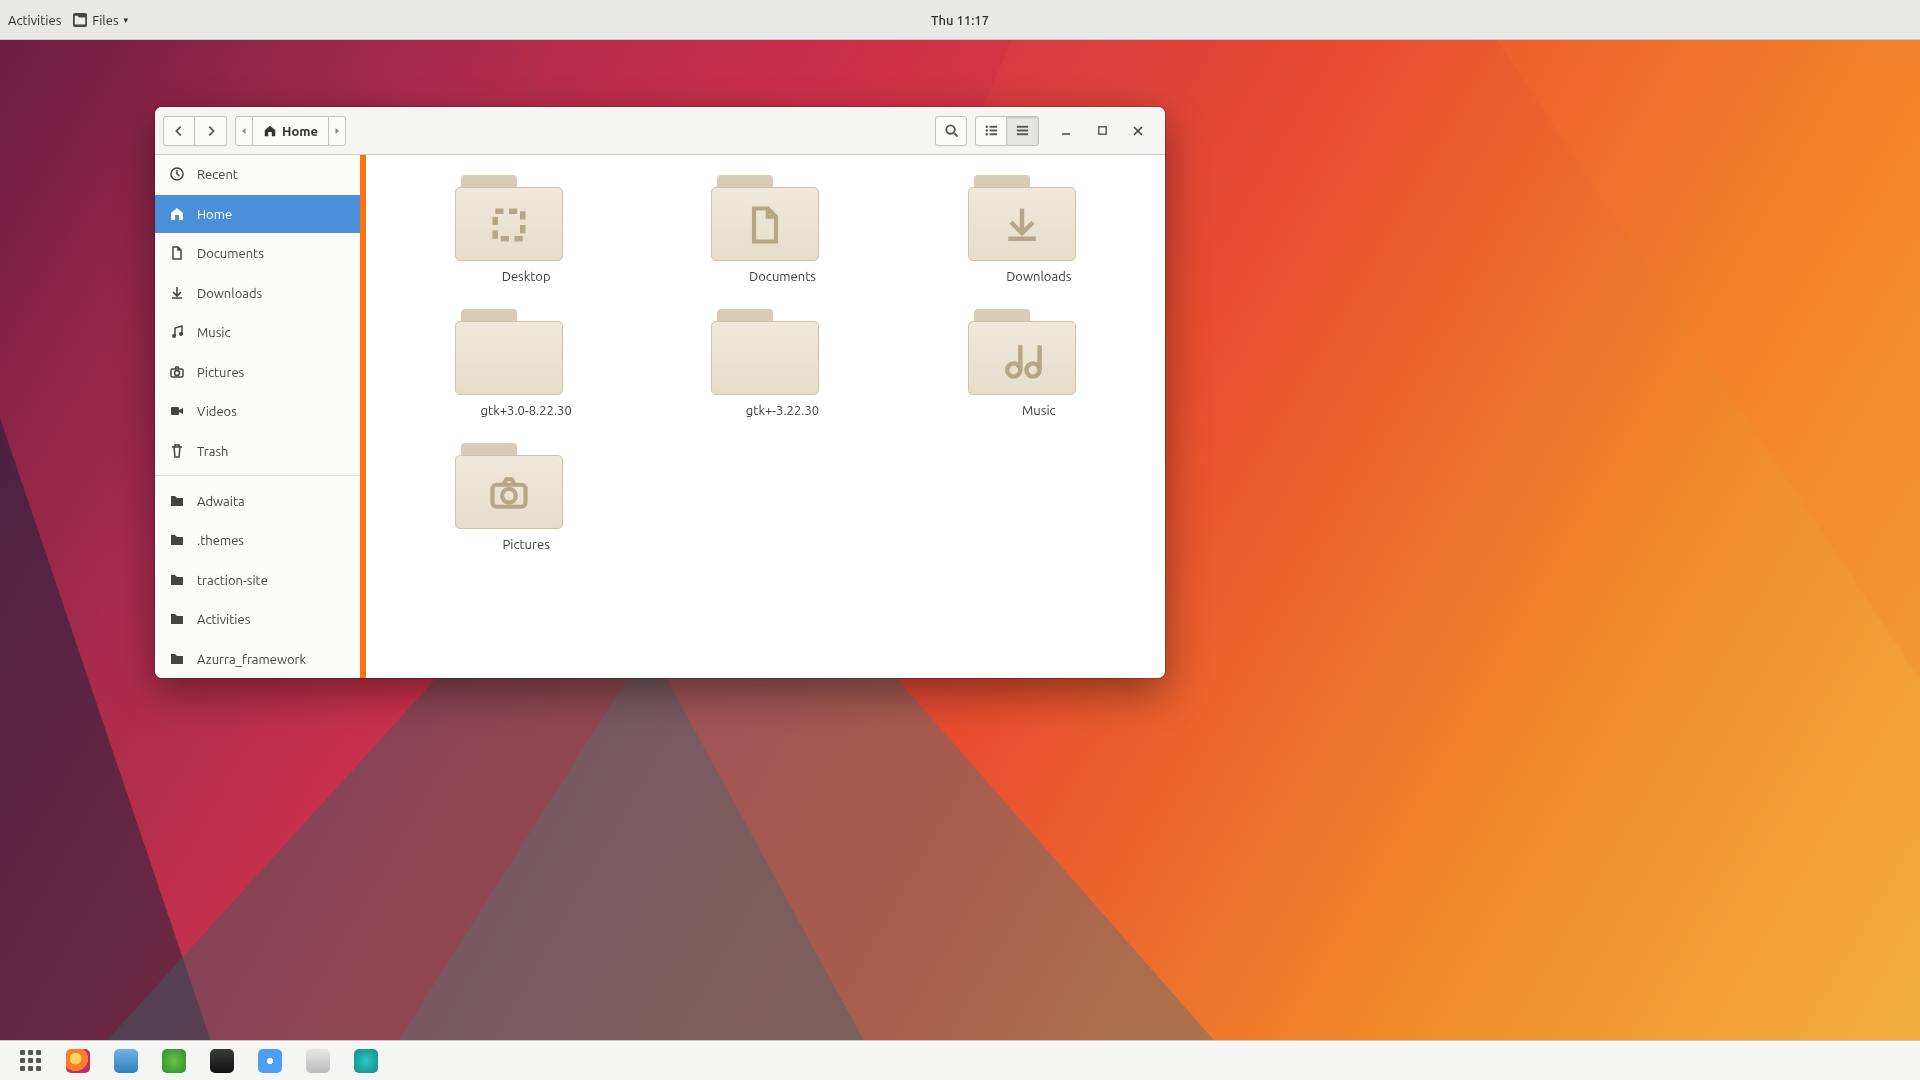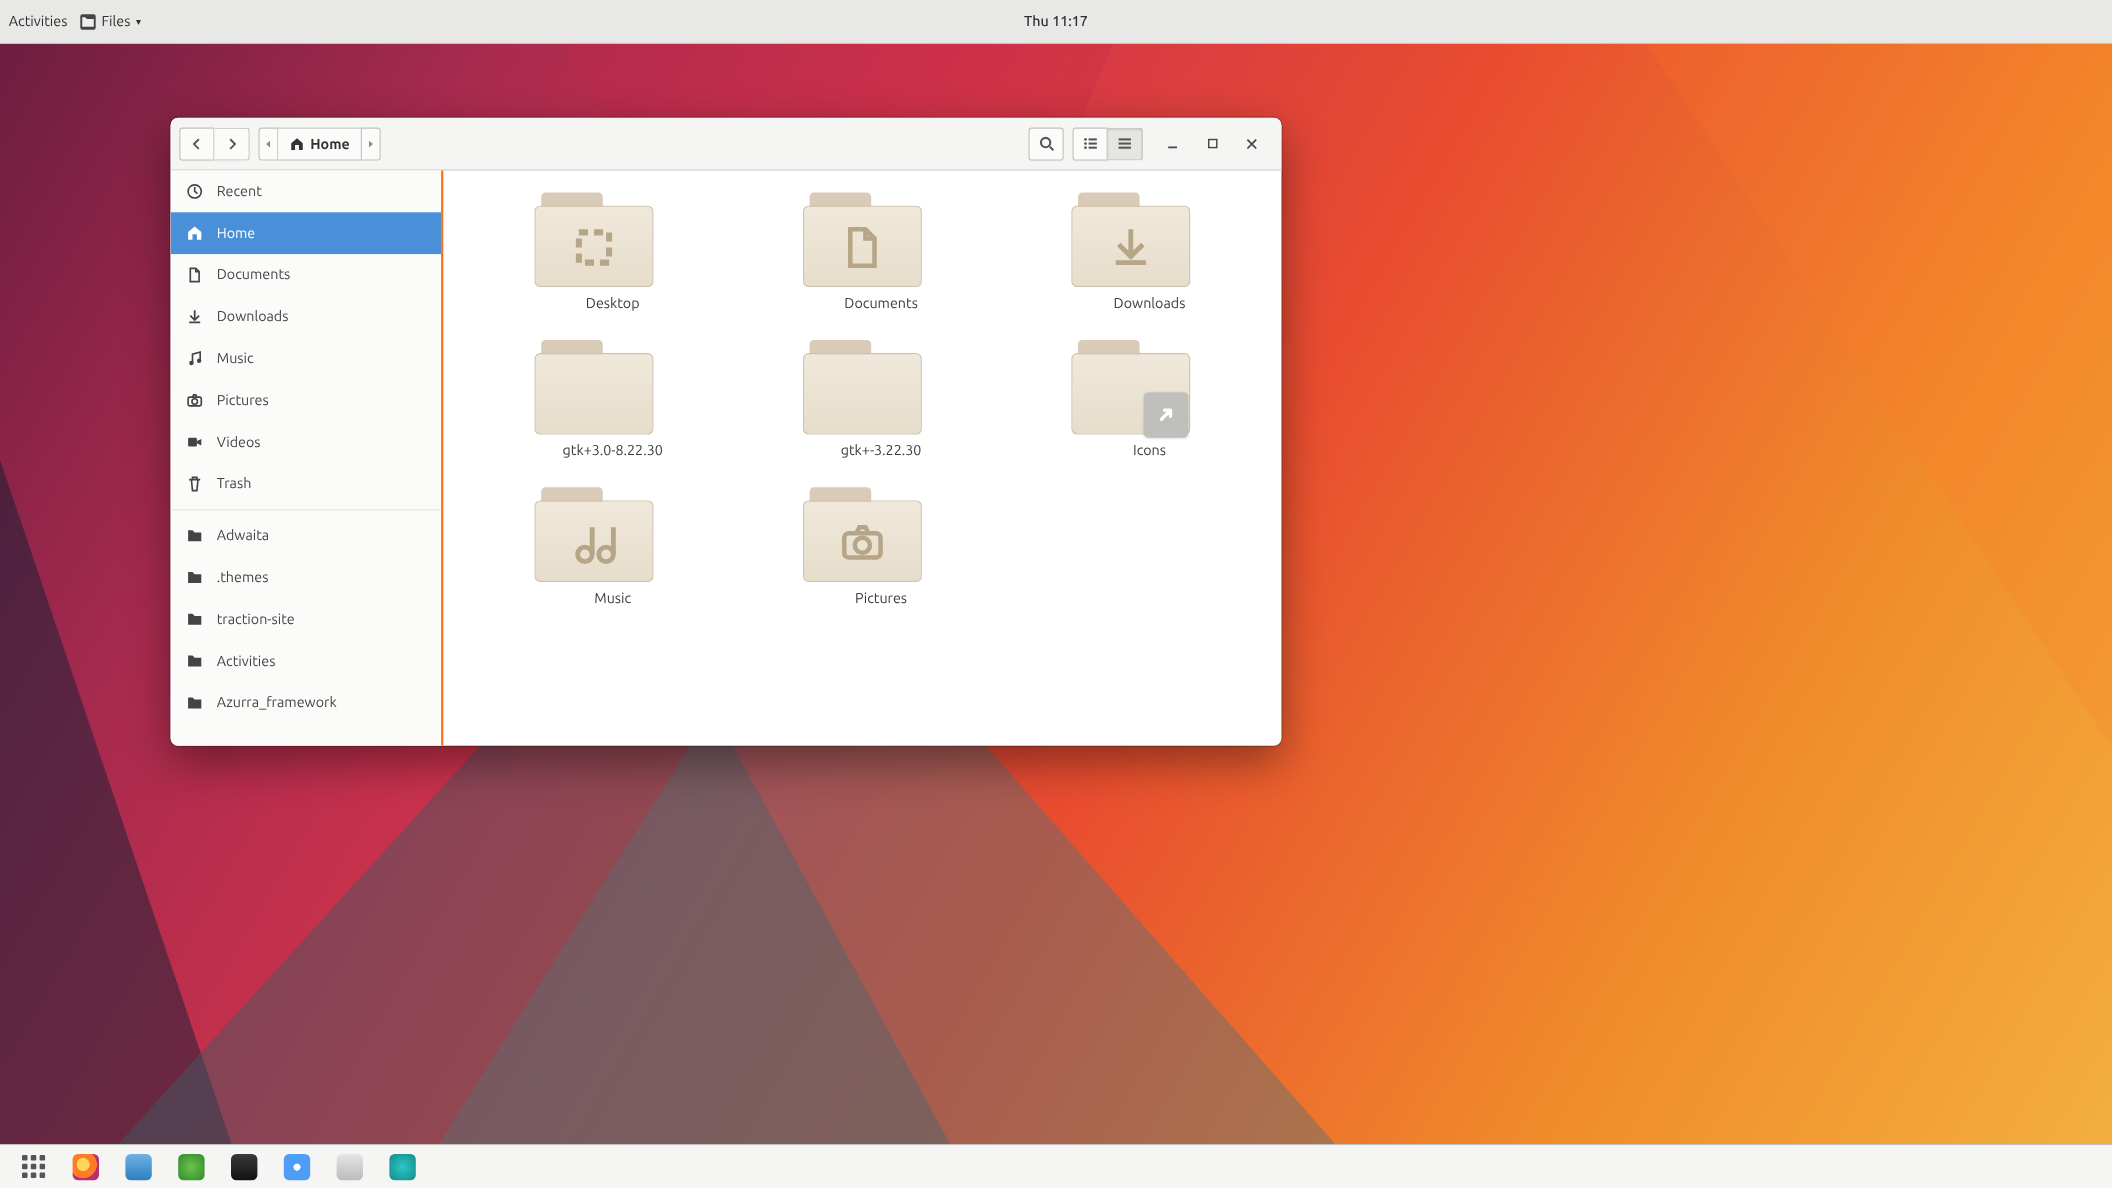--- a/index.html
+++ b/index.html
@@ -55,21 +55,21 @@
 .pathbar .crumb { display:flex;align-items:center;gap:5px;font-weight:700;color:#333;padding:0 10px;height:30px;background:#fbfbfa;border:1px solid #c2c2c0;border-left:none;border-right:none; }
 .pathbar .cap { width:18px;height:30px;display:inline-flex;align-items:center;justify-content:center;color:#888;border:1px solid #c2c2c0;background:#fbfbfa; }
 .pathbar .cap.left { border-radius:3px 0 0 3px; }
 .pathbar .cap.right { border-radius:0 3px 3px 0; }
 .spacer { flex:1; }
 .header-right { display:flex;align-items:center;gap:8px; }
 .win-controls { display:flex;align-items:center;gap:18px;padding:0 10px;color:#444; }
 .win-controls span { cursor:pointer;display:inline-flex;align-items:center;justify-content:center;width:18px;height:18px;font-size:13px; }
 
 .body { flex:1;display:flex;min-height:0; }
-.sidebar { width:248px;background:#fbfbfa;border-right:2px solid #f97316;display:flex;flex-direction:column;overflow:auto; }
+.sidebar { width:211px;background:#fbfbfa;border-right:6px solid #f97316;display:flex;flex-direction:column;overflow:auto;justify-content:space-between; }
 .sidebar .section-sep { height:1px;background:#e1e1df;margin:4px 0; }
 .sb-item { height:38px;display:flex;align-items:center;gap:12px;padding:0 14px;color:#444;cursor:pointer; }
 .sb-item.selected { background:#4a90d9;color:#fff; }
 .sb-item .ico { width:16px;height:16px;display:inline-flex;align-items:center;justify-content:center;color:inherit;flex:none; }
 .sb-item .ico svg { width:16px;height:16px; }
 
 .content { flex:1;overflow:auto;padding:20px 30px; }
 .grid { display:grid;grid-template-columns:repeat(3,1fr);gap:26px 30px;justify-items:center; }
 .folder-item { display:flex;flex-direction:column;align-items:center;gap:8px;width:190px;cursor:pointer; }
 .folder-item .name { color:#3a3a3a;margin-left:34px; }
@@ -365,32 +365,20 @@
        <div class="folder-icon">
          <div class="tab"></div>
               <div class="body"></div>
        </div>
        <span class="name">gtk+-3.22.30</span>
      </div>
           <div class="folder-item">
        <div class="folder-icon">
          <div class="tab"></div>
               <div class="body"></div>
-              <span class="link-emblem">
-                <svg viewBox="0 0 16 16">
-                  <use href="#i-link"></use>
-                </svg>
-              </span>
-       </div>
-       <span class="name">Icons</span>
-     </div>
-          <div class="folder-item">
-       <div class="folder-icon">
-         <div class="tab"></div>
-              <div class="body"></div>
               <span class="glyph">
                 <svg viewBox="0 0 16 16">
                   <use href="#i-music-big"></use>
                 </svg>
               </span>
        </div>
        <span class="name">Music</span>
      </div>
           <div class="folder-item">
        <div class="folder-icon">

